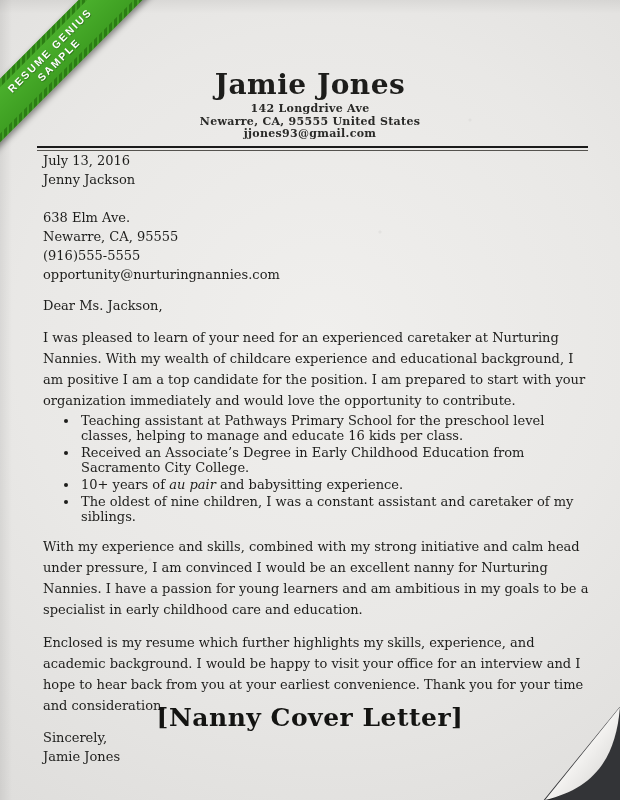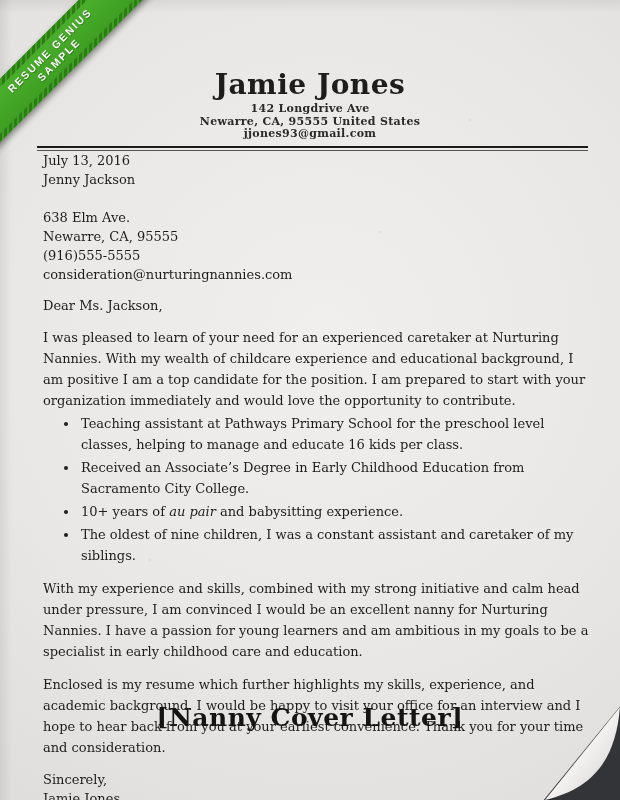--- a/index.html
+++ b/index.html
@@ -48,21 +48,21 @@
   .divider .thick{height:2px;background:#1b1b1b;margin-bottom:2px;}
   .divider .thin{height:1px;background:#55534f;}
 
   
   .letter-body{position:absolute;top:151px;left:43px;width:547px;font-size:13px;color:#1d1d1b;}
   .line{margin:0;line-height:19px;}
   .gap{height:19px;}
   .salutation{margin-top:12px;}
   .para{margin:12px 0 0;line-height:21px;}
   .letter-body ul{margin:2px 0 0;padding-left:36px;}
-  .letter-body li{line-height:21px;margin-bottom:2px;padding-left:2px;}
+  .letter-body li{line-height:15px;margin-bottom:2px;padding-left:2px;}
   .closing{margin-top:12px;}
 
   .footer-title{
     position:absolute;top:703px;left:0;right:0;text-align:center;
     font-size:25px;line-height:30px;font-weight:bold;letter-spacing:0.5px;color:#141412;
   }
 
   .curl{position:absolute;right:0;bottom:0;z-index:5;}
 </style>
 </head>
@@ -88,21 +88,21 @@
       <div class="thin"></div>
     </div>
 
     <main class="letter-body">
       <p class="line">July 13, 2016</p>
       <p class="line">Jenny Jackson</p>
       <div class="gap"></div>
       <p class="line">638 Elm Ave.</p>
       <p class="line">Newarre, CA, 95555</p>
       <p class="line">(916)555-5555</p>
-      <p class="line">consideration@nurturingnannies.com</p>
+      <p class="line">opportunity@nurturingnannies.com</p>
 
       <p class="line salutation">Dear Ms. Jackson,</p>
 
       <p class="para">I was pleased to learn of your need for an experienced caretaker at Nurturing Nannies. With my wealth of childcare experience and educational background, I am positive I am a top candidate for the position. I am prepared to start with your organization immediately and would love the opportunity to contribute.</p>
 
       <ul>
         <li>Teaching assistant at Pathways Primary School for the preschool level classes, helping to manage and educate 16 kids per class.</li>
         <li>Received an Associate’s Degree in Early Childhood Education from Sacramento City College.</li>
         <li><span>10+ years of </span><em>au pair</em><span> and babysitting experience.</span></li>
         <li>The oldest of nine children, I was a constant assistant and caretaker of my siblings.</li>

